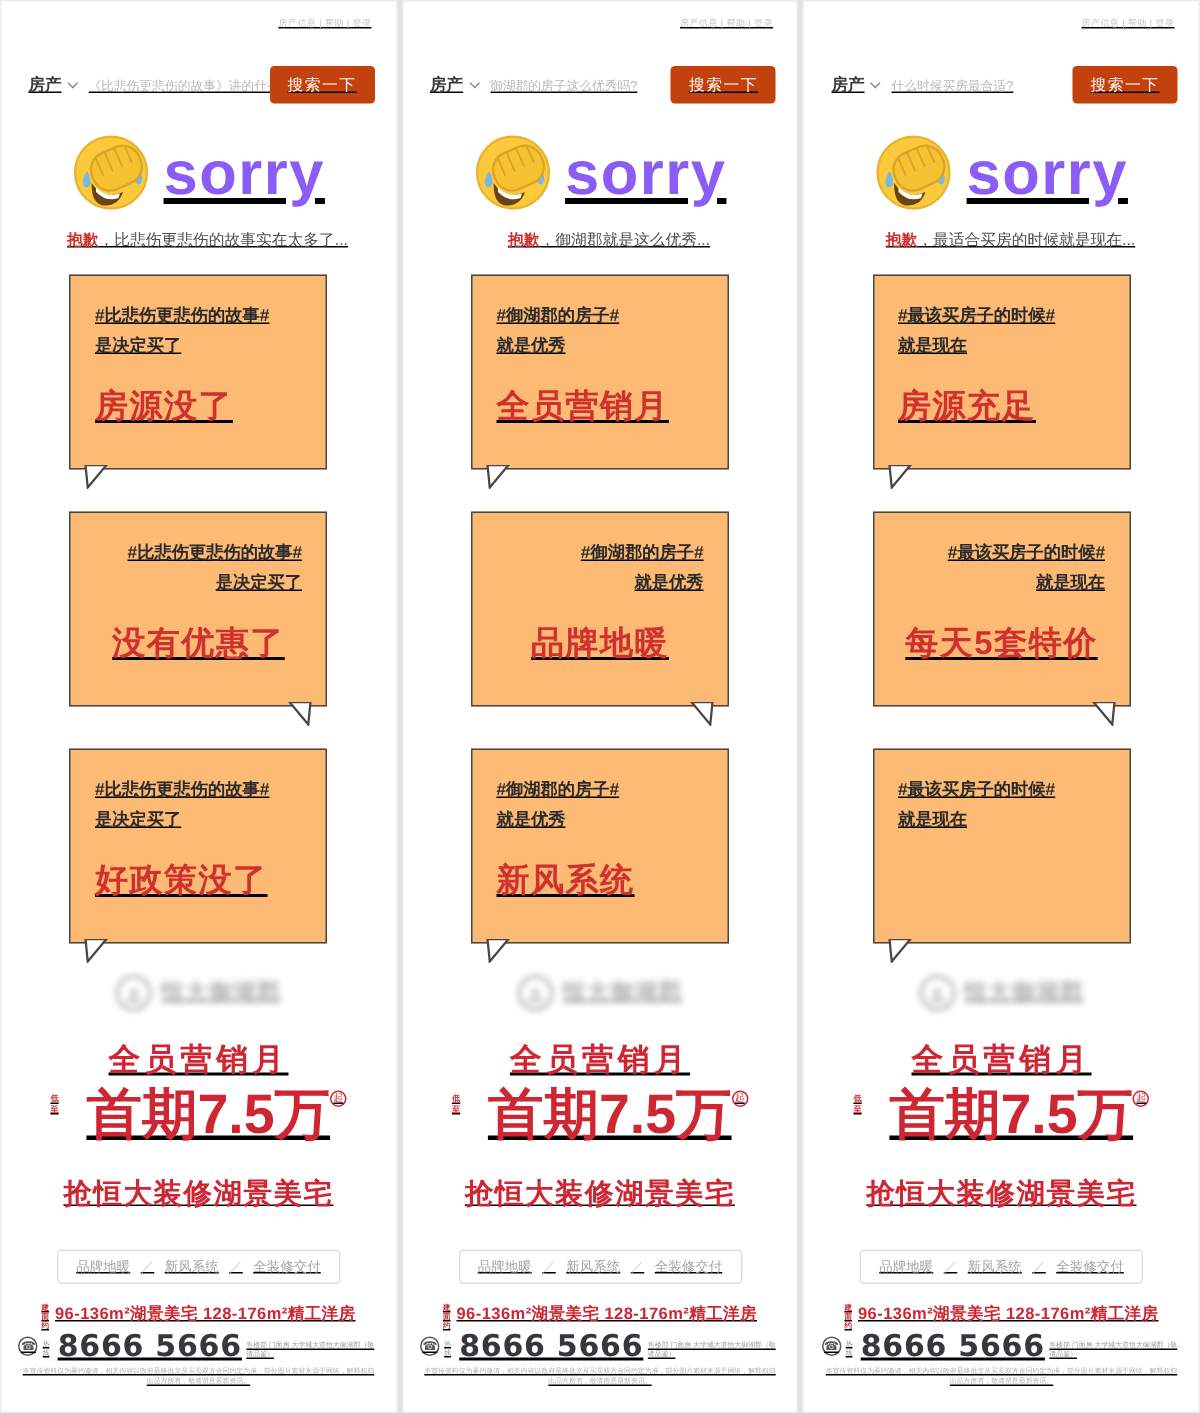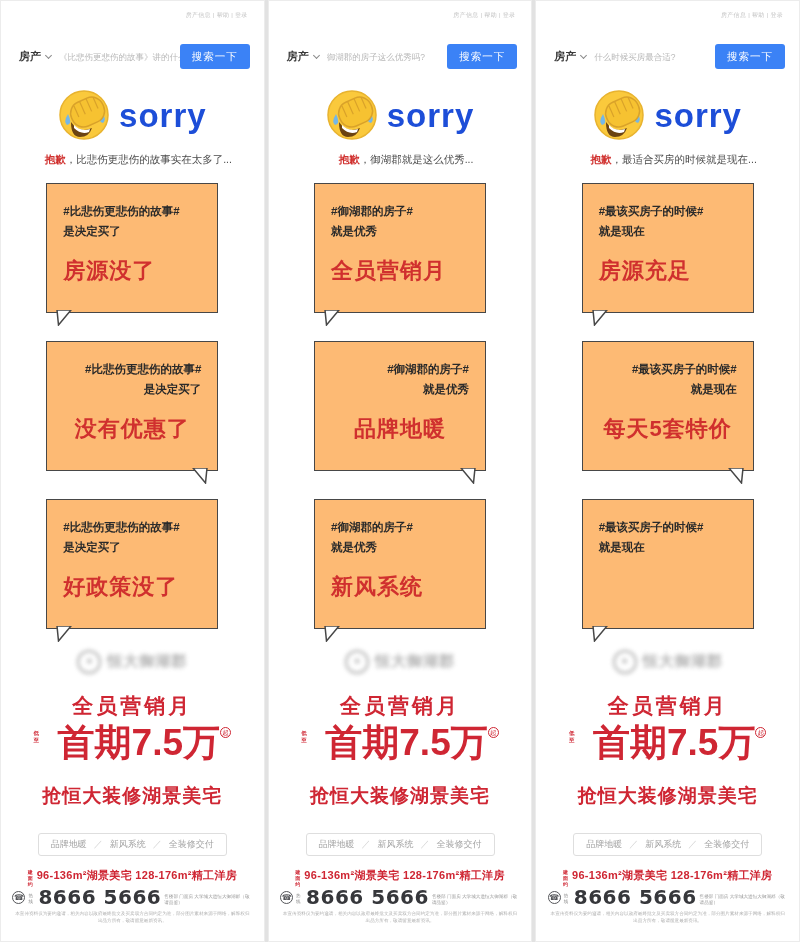--- a/index.html
+++ b/index.html
@@ -1,34 +1,34 @@
 <!DOCTYPE html>
 <html><head>
 <meta charset="utf-8">
 <style>
   * { margin:0; padding:0; box-sizing:border-box; }
   html,body { width:800px; }
   body { font-family:"Liberation Sans", sans-serif; background:#e8e8e8; }
   .canvas { width:800px; height:942px; display:flex; gap:3px; background:#e2e2e2; }
-  .poster { flex:1; background:#fff; border:1px solid #ececec; display:flex; flex-direction:column; position:relative; overflow:hidden; }
+  .poster { flex:1; background:#fff; border:1px solid #ececec; display:flex; flex-direction:column; position:relative; overflow:hidden;text-decoration:underline; }
 
   
   .topbar { margin-top:10px; padding-right:16px; text-align:right; font-size:6px; color:#c2c2c2; filter:blur(0.5px); letter-spacing:0.3px; }
 
   
   .searchrow { margin-top:24px; padding:0 14px 0 18px; height:26px; display:flex; align-items:center; }
   .brandtag { font-size:11px; font-weight:700; color:#3a3a3a; }
   .chev { width:5px; height:5px; border-right:1.3px solid #8a8a8a; border-bottom:1.3px solid #8a8a8a; transform:rotate(45deg); margin:-3px 0 0 5px; }
   .searchinput { flex:1; border:none; outline:none; background:transparent; font-size:8.5px; color:#444; margin-left:8px; min-width:0; font-family:"Liberation Sans",sans-serif; }
   .searchinput::placeholder { color:#b8b8b8; }
-  .searchbtn { width:70px; height:25px; flex:0 0 70px; background:#3b82f6; color:#fff; font-size:10.5px; letter-spacing:1px; border:none; border-radius:3px; display:flex; align-items:center; justify-content:center; cursor:pointer; }
+  .searchbtn { width:70px; height:25px; flex:0 0 70px; background:#c2410c; color:#fff; font-size:10.5px; letter-spacing:1px; border:none; border-radius:3px; display:flex; align-items:center; justify-content:center; cursor:pointer; }
 
   
   .sorryrow { margin-top:20px; height:56px; display:flex; align-items:center; justify-content:center; gap:9px; }
-  .sorrytext { font-size:33px; font-weight:700; color:#1d4ed8; letter-spacing:1px; line-height:1; }
+  .sorrytext { font-size:41px; font-weight:700; color:#8b5cf6; letter-spacing:1px; line-height:1; }
   .caption { margin-top:12px; height:14px; text-align:center; font-size:10.5px; color:#4c4c4c; }
   .caption b { color:#d0302e; font-weight:700;padding-left:12px; }
 
   
   .cards { margin-top:16px; display:flex; flex-direction:column; }
   .card { position:relative; width:172px; height:130px; margin:0 auto; background:#fdba74; border:1.5px solid #474747; padding:17px 16px 0 16px; }
   .card + .card { margin-top:28px; }
   .card::before { content:""; position:absolute; border:1.5px solid #474747; background:#fff; z-index:-1; width:172px; height:130px; }
   .card.ghost-dr::before { top:5px; left:5px; }
   .card.ghost-ur::before { top:-8px; left:5px; }

